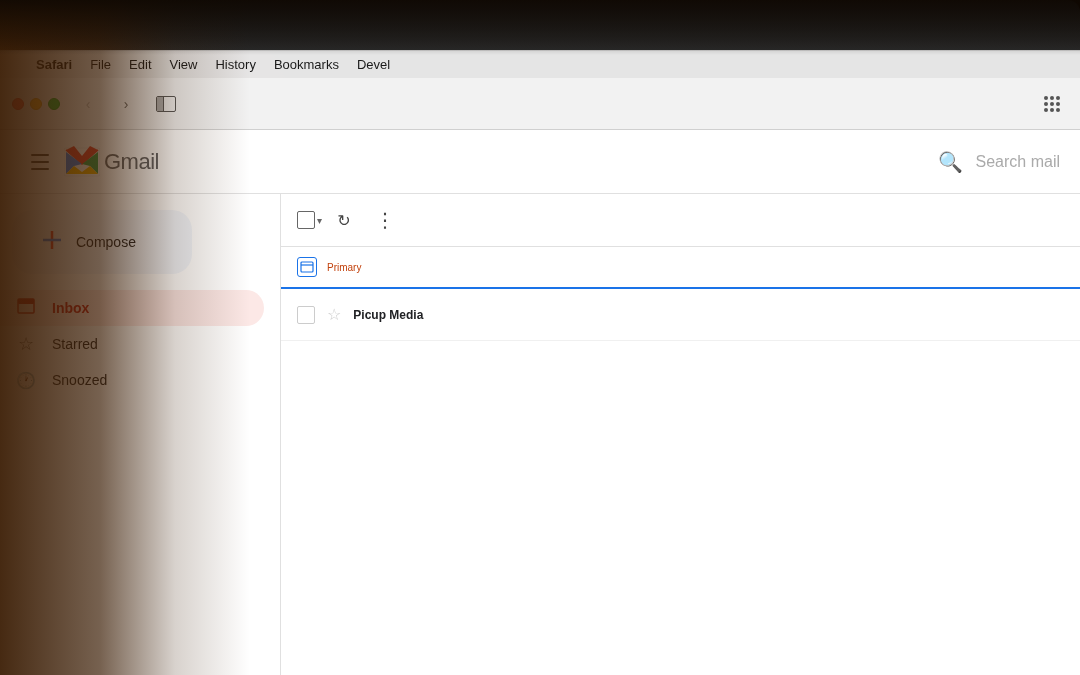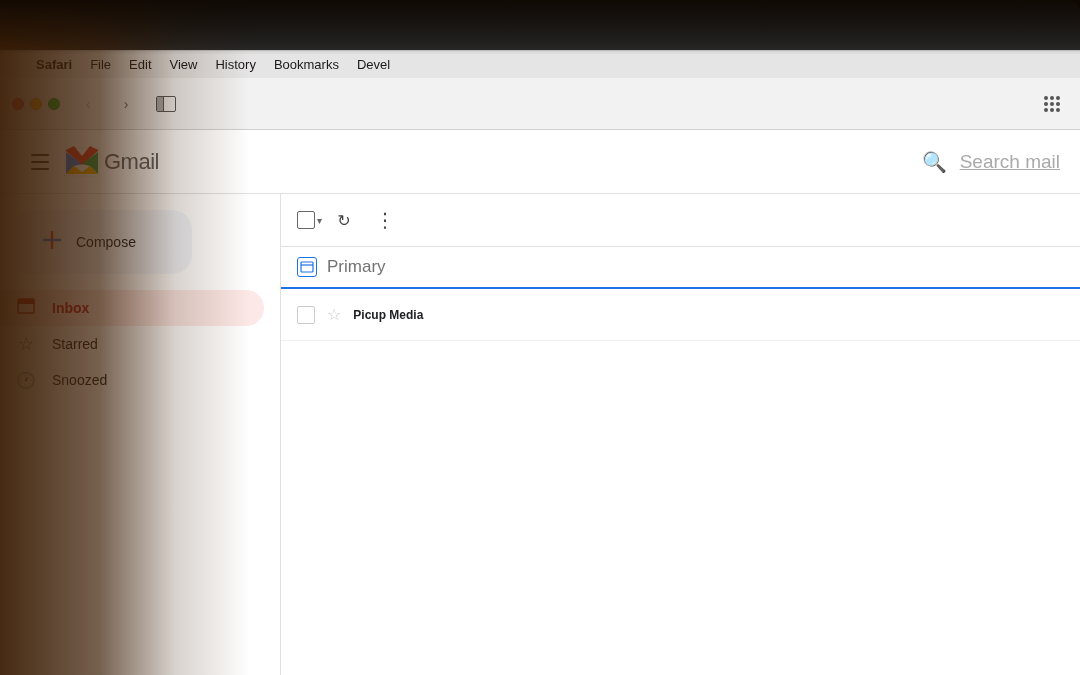--- a/index.html
+++ b/index.html
@@ -206,23 +206,22 @@
       gap: 12px;
       margin-left: auto;
     }
 
     .search-icon-area {
       color: #666;
       font-size: 20px;
     }
 
     .search-placeholder {
-      font-size: 19px;
+      font-size: 16px;
       color: #aaa;
-      text-decoration: underline;
     }
 
     
     .gmail-sidebar {
       position: absolute;
       top: 194px;
       left: 0;
       width: 280px;
       bottom: 0;
       background: #fff;
@@ -376,22 +375,22 @@
       width: 20px;
       height: 20px;
       border: 1.5px solid #1a73e8;
       border-radius: 3px;
       display: flex;
       align-items: center;
       justify-content: center;
     }
 
     .primary-label {
-      font-size: 17px;
-      color: #737373;
+      font-size: 10px;
+      color: #c2410c;
       font-weight: 500;
     }
 
     .email-sender {
       font-size: 12px;
       font-weight: 600;
       color: #202124;
       min-width: 120px;
     }
 

